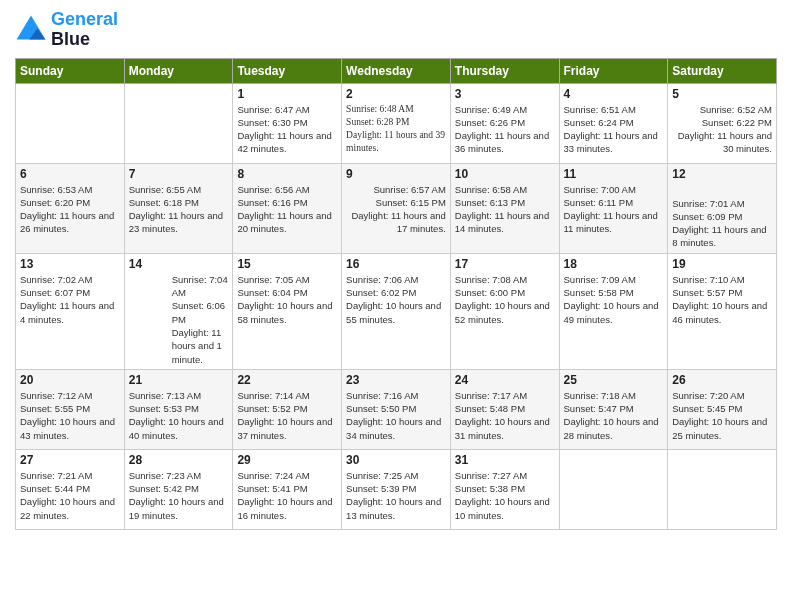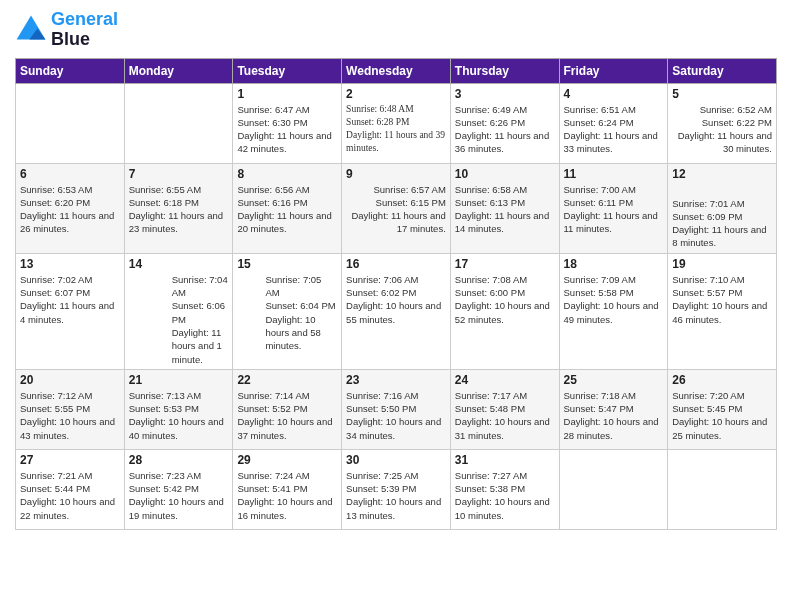--- a/index.html
+++ b/index.html
@@ -51,21 +51,21 @@
     .location {
       font-size: 14px;
       color: #333;
     }
     table {
       width: 100%;
       border-collapse: collapse;
       table-layout: fixed;
     }
     th {
-      background-color: #4c1d95;
+      background-color: #4d7c0f;
       color: #fff;
       font-size: 12px;
       font-weight: bold;
       padding: 5px 4px;
       text-align: left;
       border: 1px solid #aaa;
     }
     td {
       vertical-align: top;
       border: 1px solid #ccc;
@@ -214,21 +214,21 @@
 Daylight: 11 hours and 4 minutes.</div>
           </td>
           <td>
             <span class="day-num">14</span>
             <div class="cell-info" style="white-space: pre-line; margin-left: 43px;">Sunrise: 7:04 AM
 Sunset: 6:06 PM
 Daylight: 11 hours and 1 minute.</div>
           </td>
           <td>
             <span class="day-num">15</span>
-            <div class="cell-info" style="white-space: pre-line; margin-left: 28px;">Sunrise: 7:05 AM
+            <div class="cell-info" style="white-space: pre-line;">Sunrise: 7:05 AM
 Sunset: 6:04 PM
 Daylight: 10 hours and 58 minutes.</div>
           </td>
           <td>
             <span class="day-num">16</span>
             <div class="cell-info" style="white-space: pre-line;">Sunrise: 7:06 AM
 Sunset: 6:02 PM
 Daylight: 10 hours and 55 minutes.</div>
           </td>
           <td>

